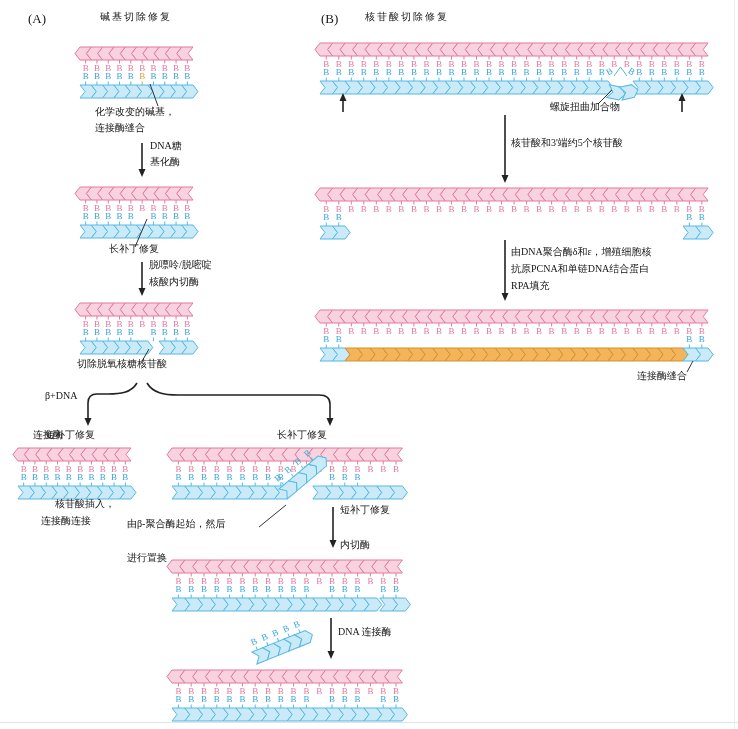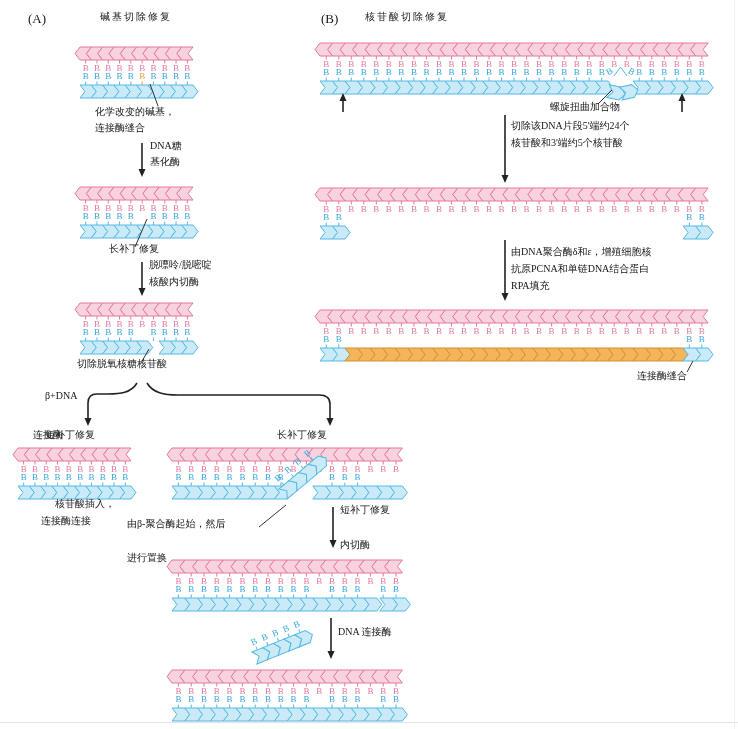--- a/index.html
+++ b/index.html
@@ -1088,21 +1088,20 @@
   <div class="lbl" style="left:277px;top:430px">长补丁修复</div>
   <div class="lbl" style="left:55px;top:499px">核苷酸插入，</div>
   <div class="lbl" style="left:41px;top:516px">连接酶连接</div>
   <div class="lbl" style="left:127px;top:519px">由β-聚合酶起始，然后</div>
   <div class="lbl" style="left:127px;top:553px">进行置换</div>
   <div class="lbl" style="left:340px;top:505px">短补丁修复</div>
   <div class="lbl" style="left:340px;top:540px">内切酶</div>
   <div class="lbl" style="left:338px;top:627px">DNA 连接酶</div>
 
   <div class="lbl" style="left:550px;top:102px">螺旋扭曲加合物</div>
-  <div class="lbl" style="left:511px;top:121px">切除该DNA片段5'端约24个</div>
   <div class="lbl" style="left:511px;top:138px">核苷酸和3'端约5个核苷酸</div>
   <div class="lbl" style="left:511px;top:247px">由DNA聚合酶δ和ε，增殖细胞核</div>
   <div class="lbl" style="left:511px;top:264px">抗原PCNA和单链DNA结合蛋白</div>
   <div class="lbl" style="left:511px;top:281px">RPA填充</div>
   <div class="lbl" style="left:637px;top:371px">连接酶缝合</div>
 
   <div class="edge-b"></div>
   <div class="edge-r"></div>
 </div>
 

